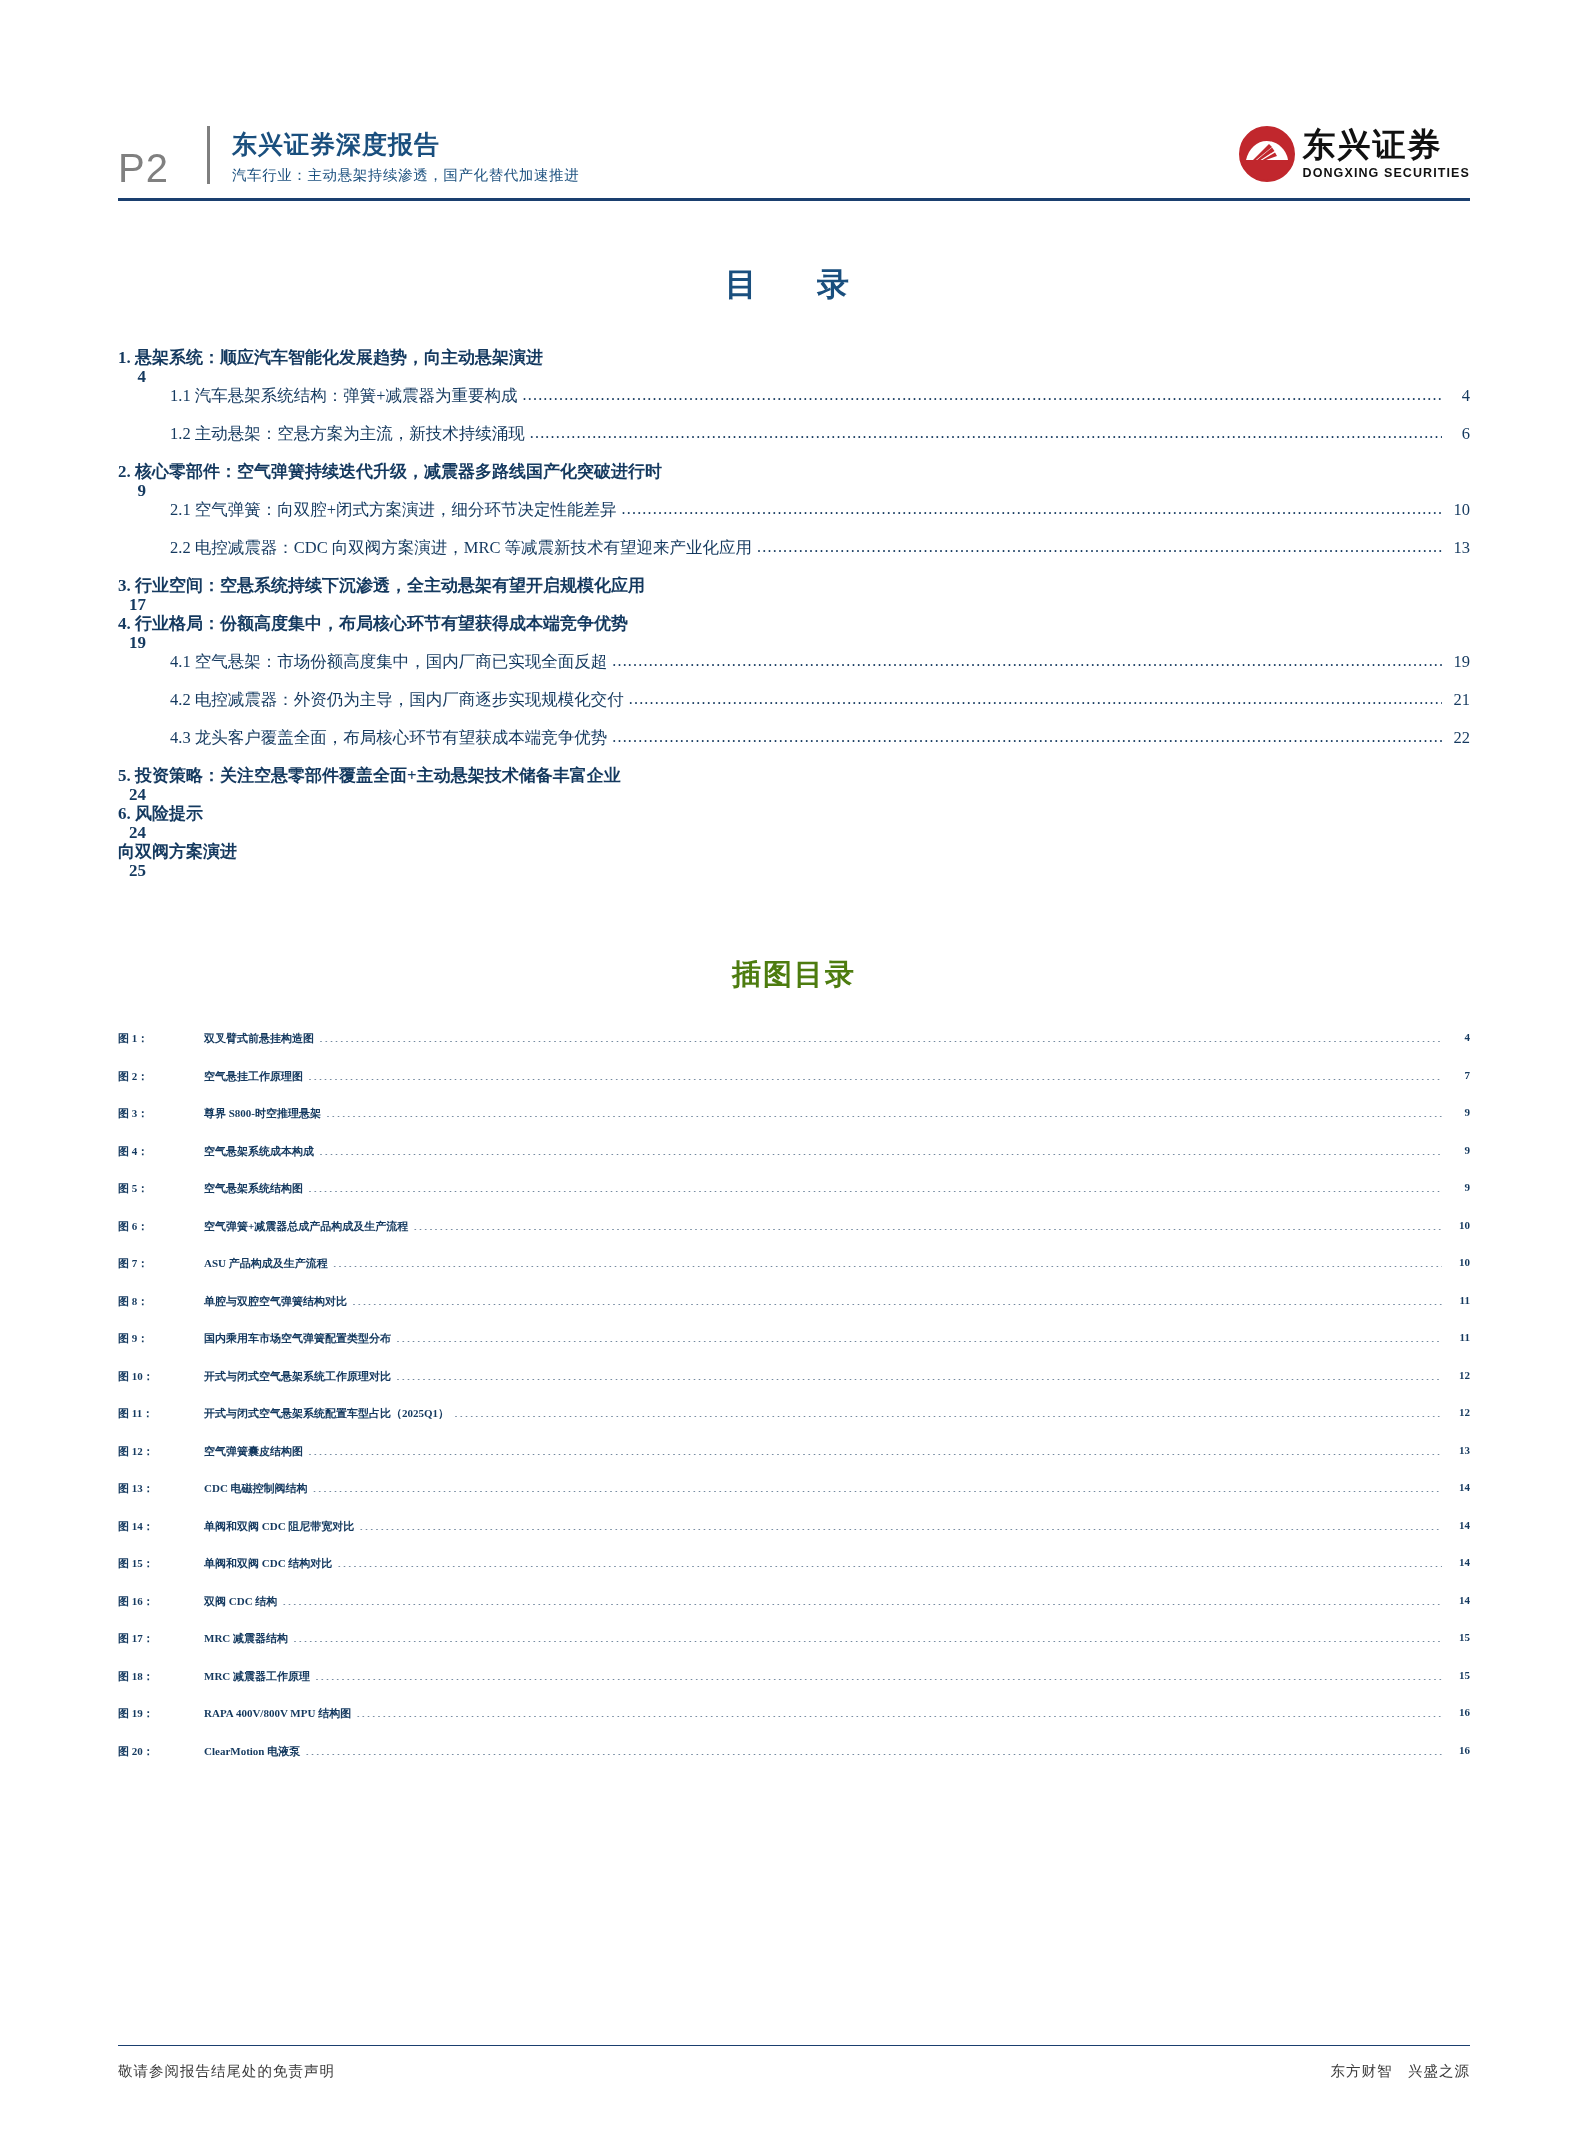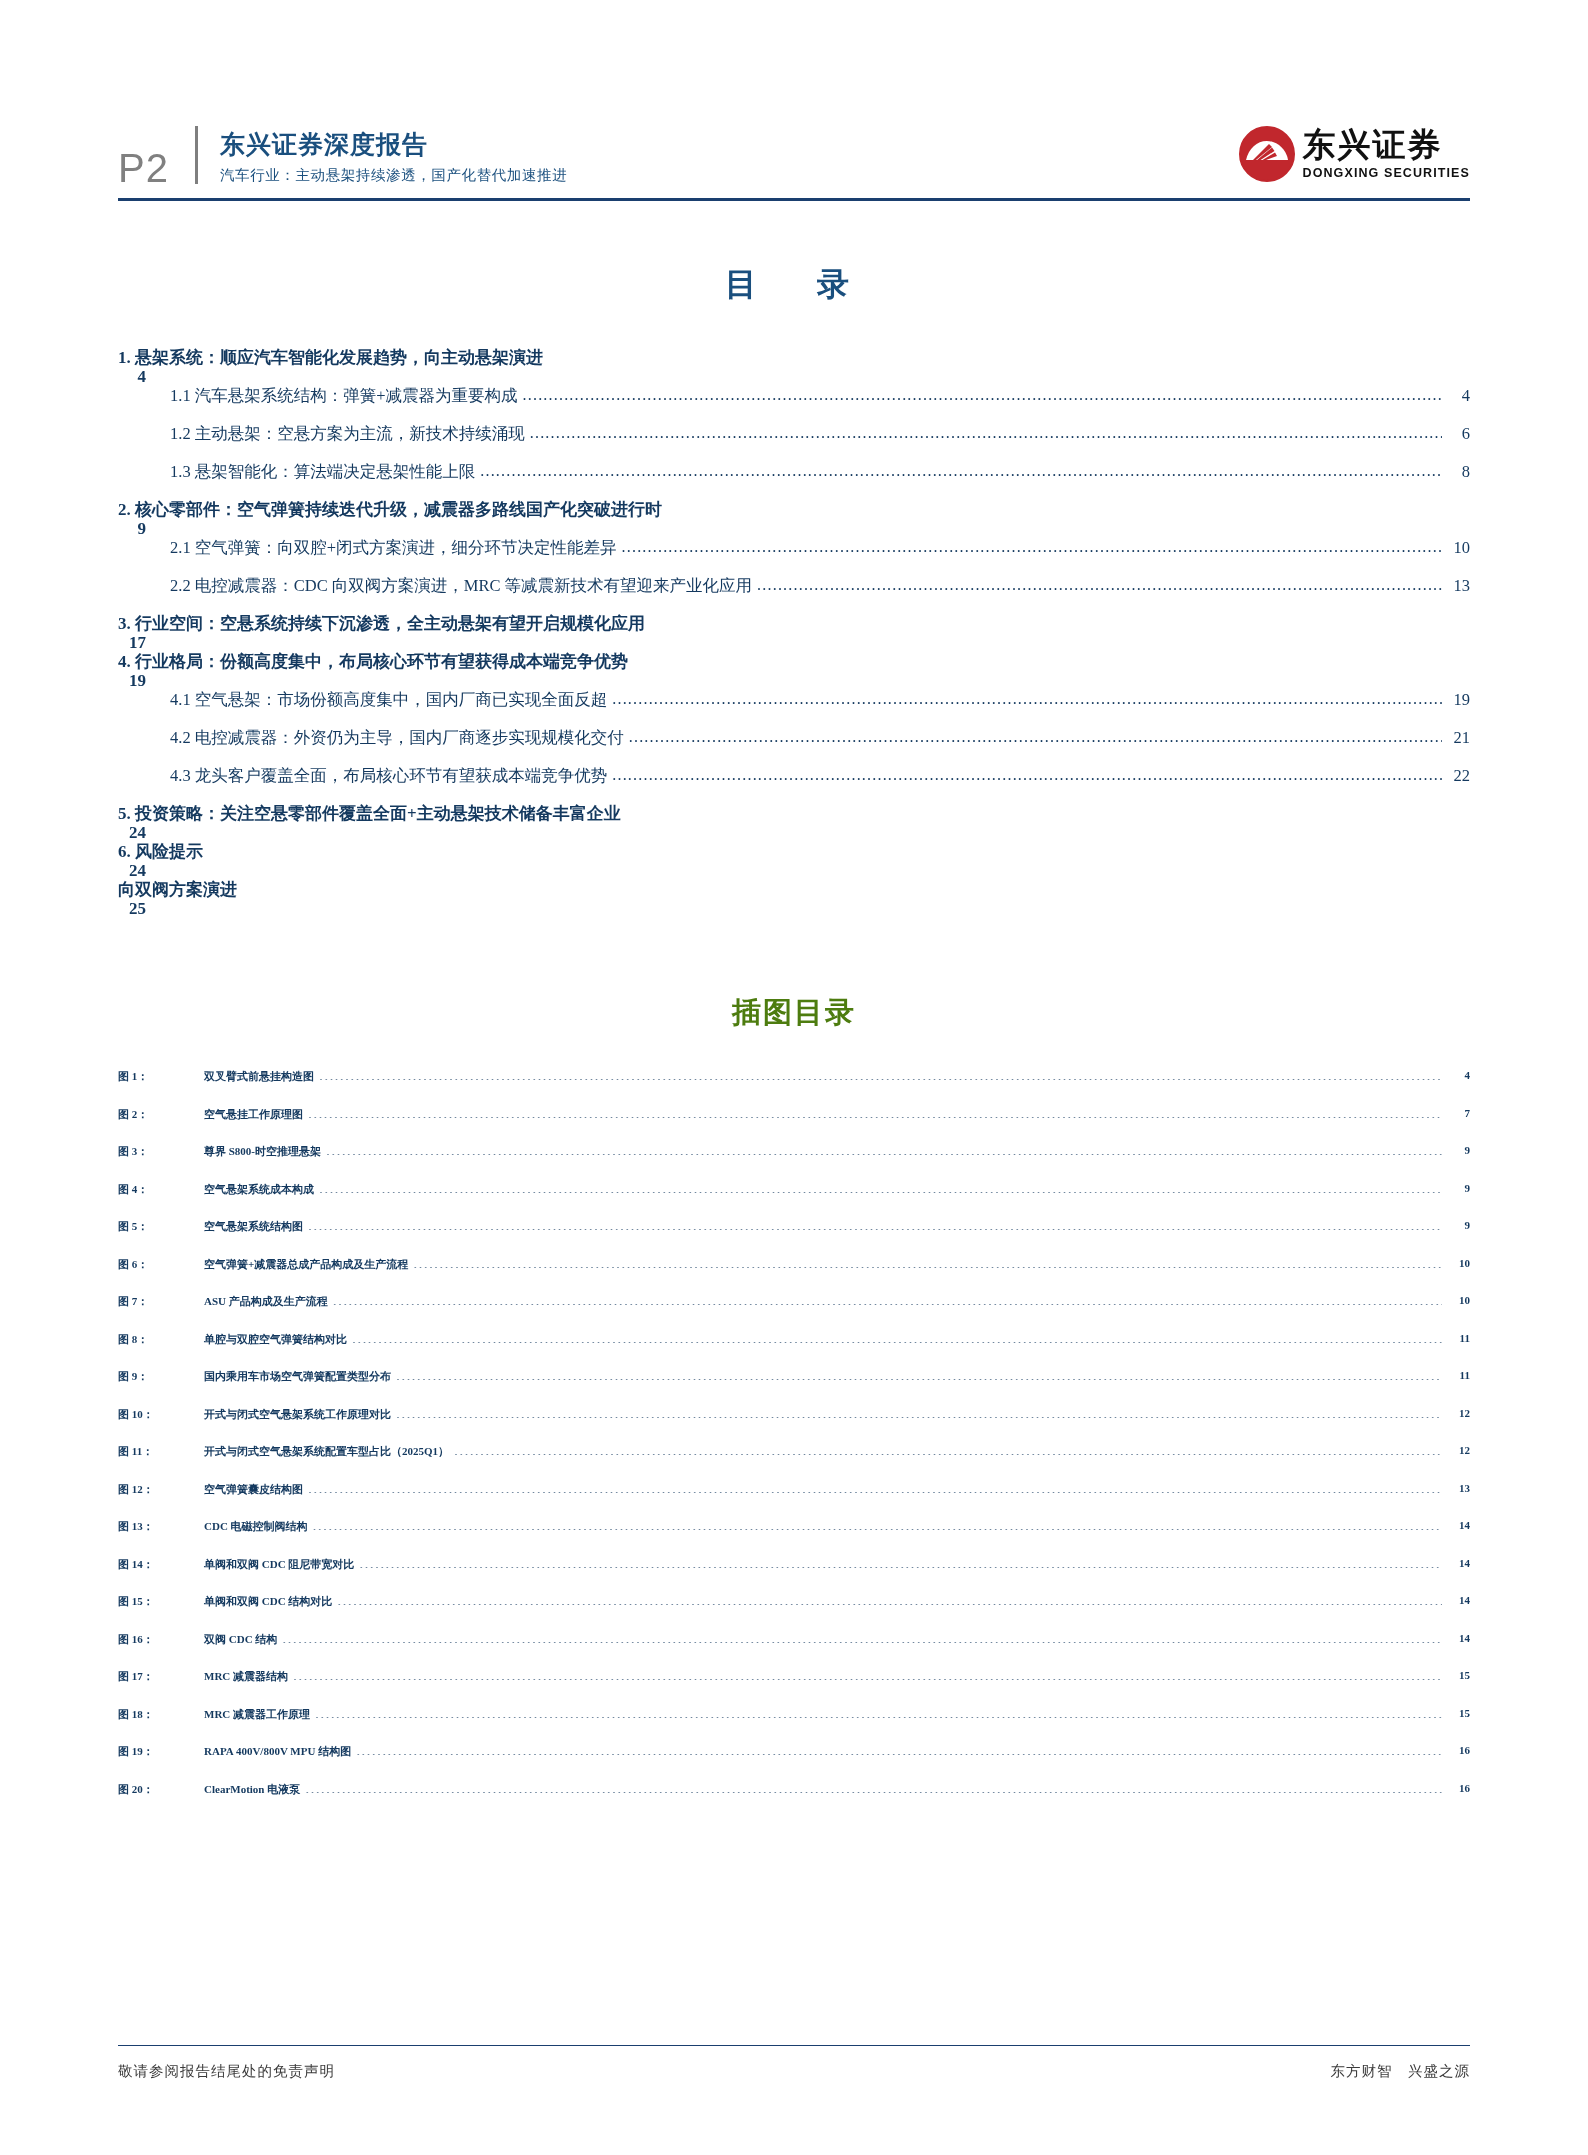--- a/index.html
+++ b/index.html
@@ -36,21 +36,21 @@
   .header-left {
     display: flex;
     align-items: flex-end;
   }
   .page-num {
     font-family: "Liberation Sans", sans-serif;
     font-size: 40px;
     color: #808080;
     letter-spacing: 1px;
     line-height: 1;
-    padding-right: 26px;
+    padding-right: 38px;
     position: relative;
     top: 4px;
   }
   .header-divider {
     width: 3px;
     background: #7f7f7f;
     height: 58px;
     margin-right: 22px;
   }
   .header-titles {
@@ -302,25 +302,20 @@
       <div class="toc-row level2">
         <span class="toc-label">1.1 汽车悬架系统结构：弹簧+减震器为重要构成</span>
         <span class="toc-dots"></span>
         <span class="toc-page">4</span>
       </div>
       <div class="toc-row level2">
         <span class="toc-label">1.2 主动悬架：空悬方案为主流，新技术持续涌现</span>
         <span class="toc-dots"></span>
         <span class="toc-page">6</span>
       </div>
-      <div class="toc-row level2">
-        <span class="toc-label">1.3 悬架智能化：算法端决定悬架性能上限</span>
-        <span class="toc-dots"></span>
-        <span class="toc-page">8</span>
-      </div>
       <div class="toc-row level1">
         <span class="toc-label">2. 核心零部件：空气弹簧持续迭代升级，减震器多路线国产化突破进行时</span>
         <span class="toc-dots"></span>
         <span class="toc-page">9</span>
       </div>
       <div class="toc-row level2">
         <span class="toc-label">2.1 空气弹簧：向双腔+闭式方案演进，细分环节决定性能差异</span>
         <span class="toc-dots"></span>
         <span class="toc-page">10</span>
       </div>

